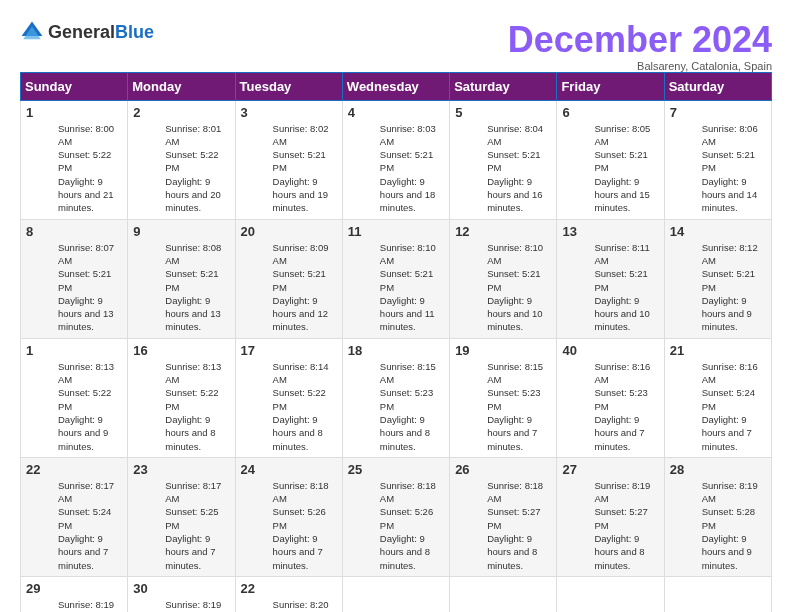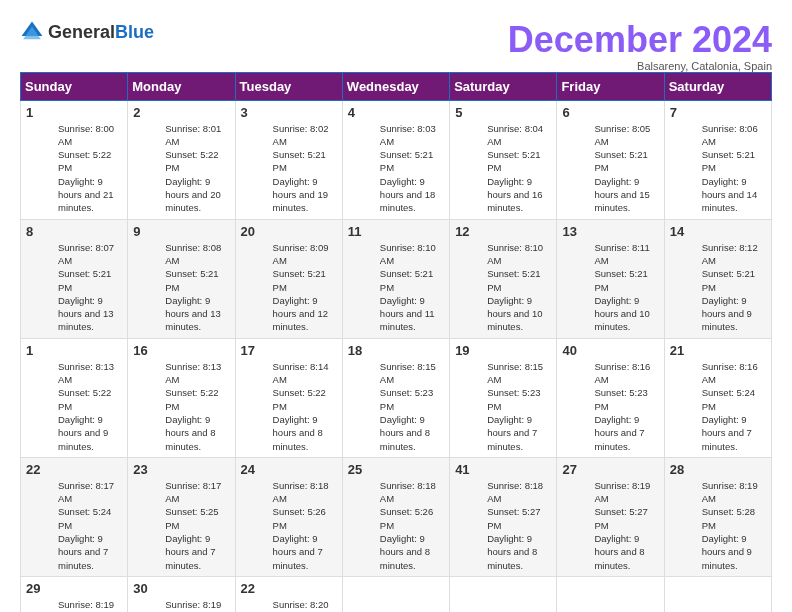--- a/index.html
+++ b/index.html
@@ -222,21 +222,21 @@
         </td>
         <td>
           <span class="day-number">24</span>
           <div class="day-info">Sunrise: 8:18 AM<br>Sunset: 5:26 PM<br>Daylight: 9 hours and 7 minutes.</div>
         </td>
         <td>
           <span class="day-number">25</span>
           <div class="day-info">Sunrise: 8:18 AM<br>Sunset: 5:26 PM<br>Daylight: 9 hours and 8 minutes.</div>
         </td>
         <td>
-          <span class="day-number">41</span>
+          <span class="day-number">26</span>
           <div class="day-info">Sunrise: 8:18 AM<br>Sunset: 5:27 PM<br>Daylight: 9 hours and 8 minutes.</div>
         </td>
         <td>
           <span class="day-number">27</span>
           <div class="day-info">Sunrise: 8:19 AM<br>Sunset: 5:27 PM<br>Daylight: 9 hours and 8 minutes.</div>
         </td>
         <td>
           <span class="day-number">28</span>
           <div class="day-info">Sunrise: 8:19 AM<br>Sunset: 5:28 PM<br>Daylight: 9 hours and 9 minutes.</div>
         </td>

